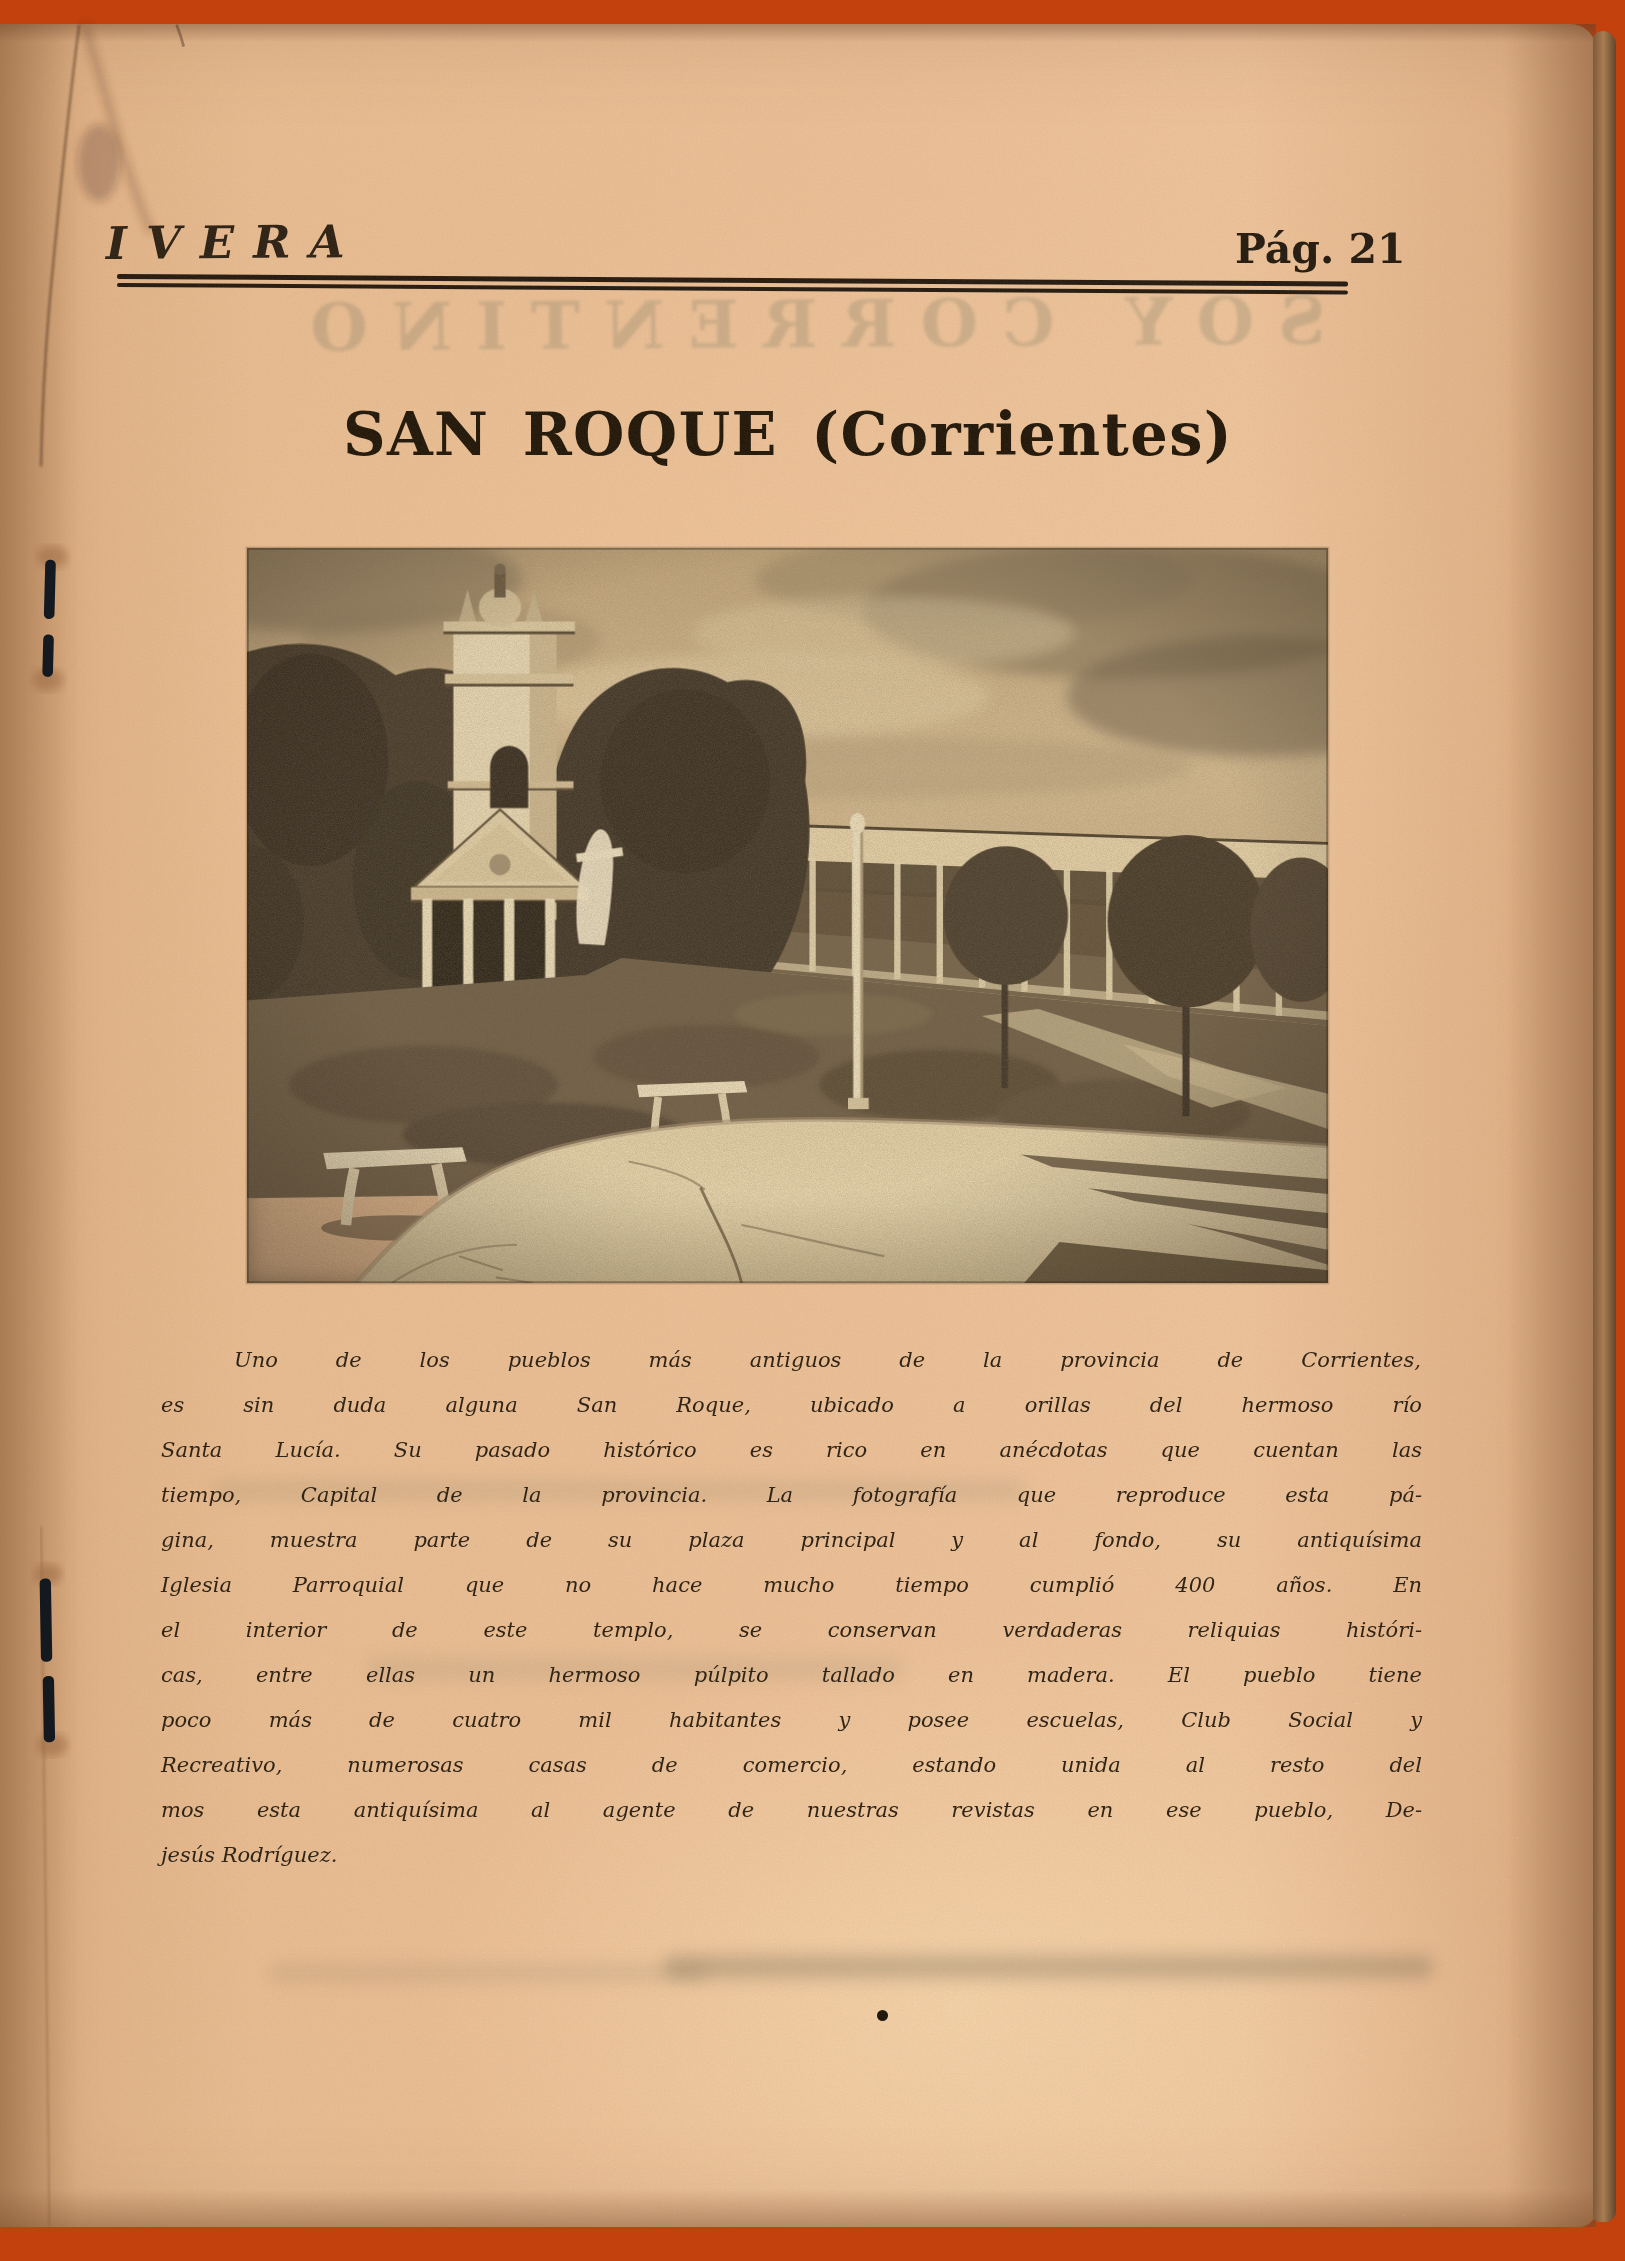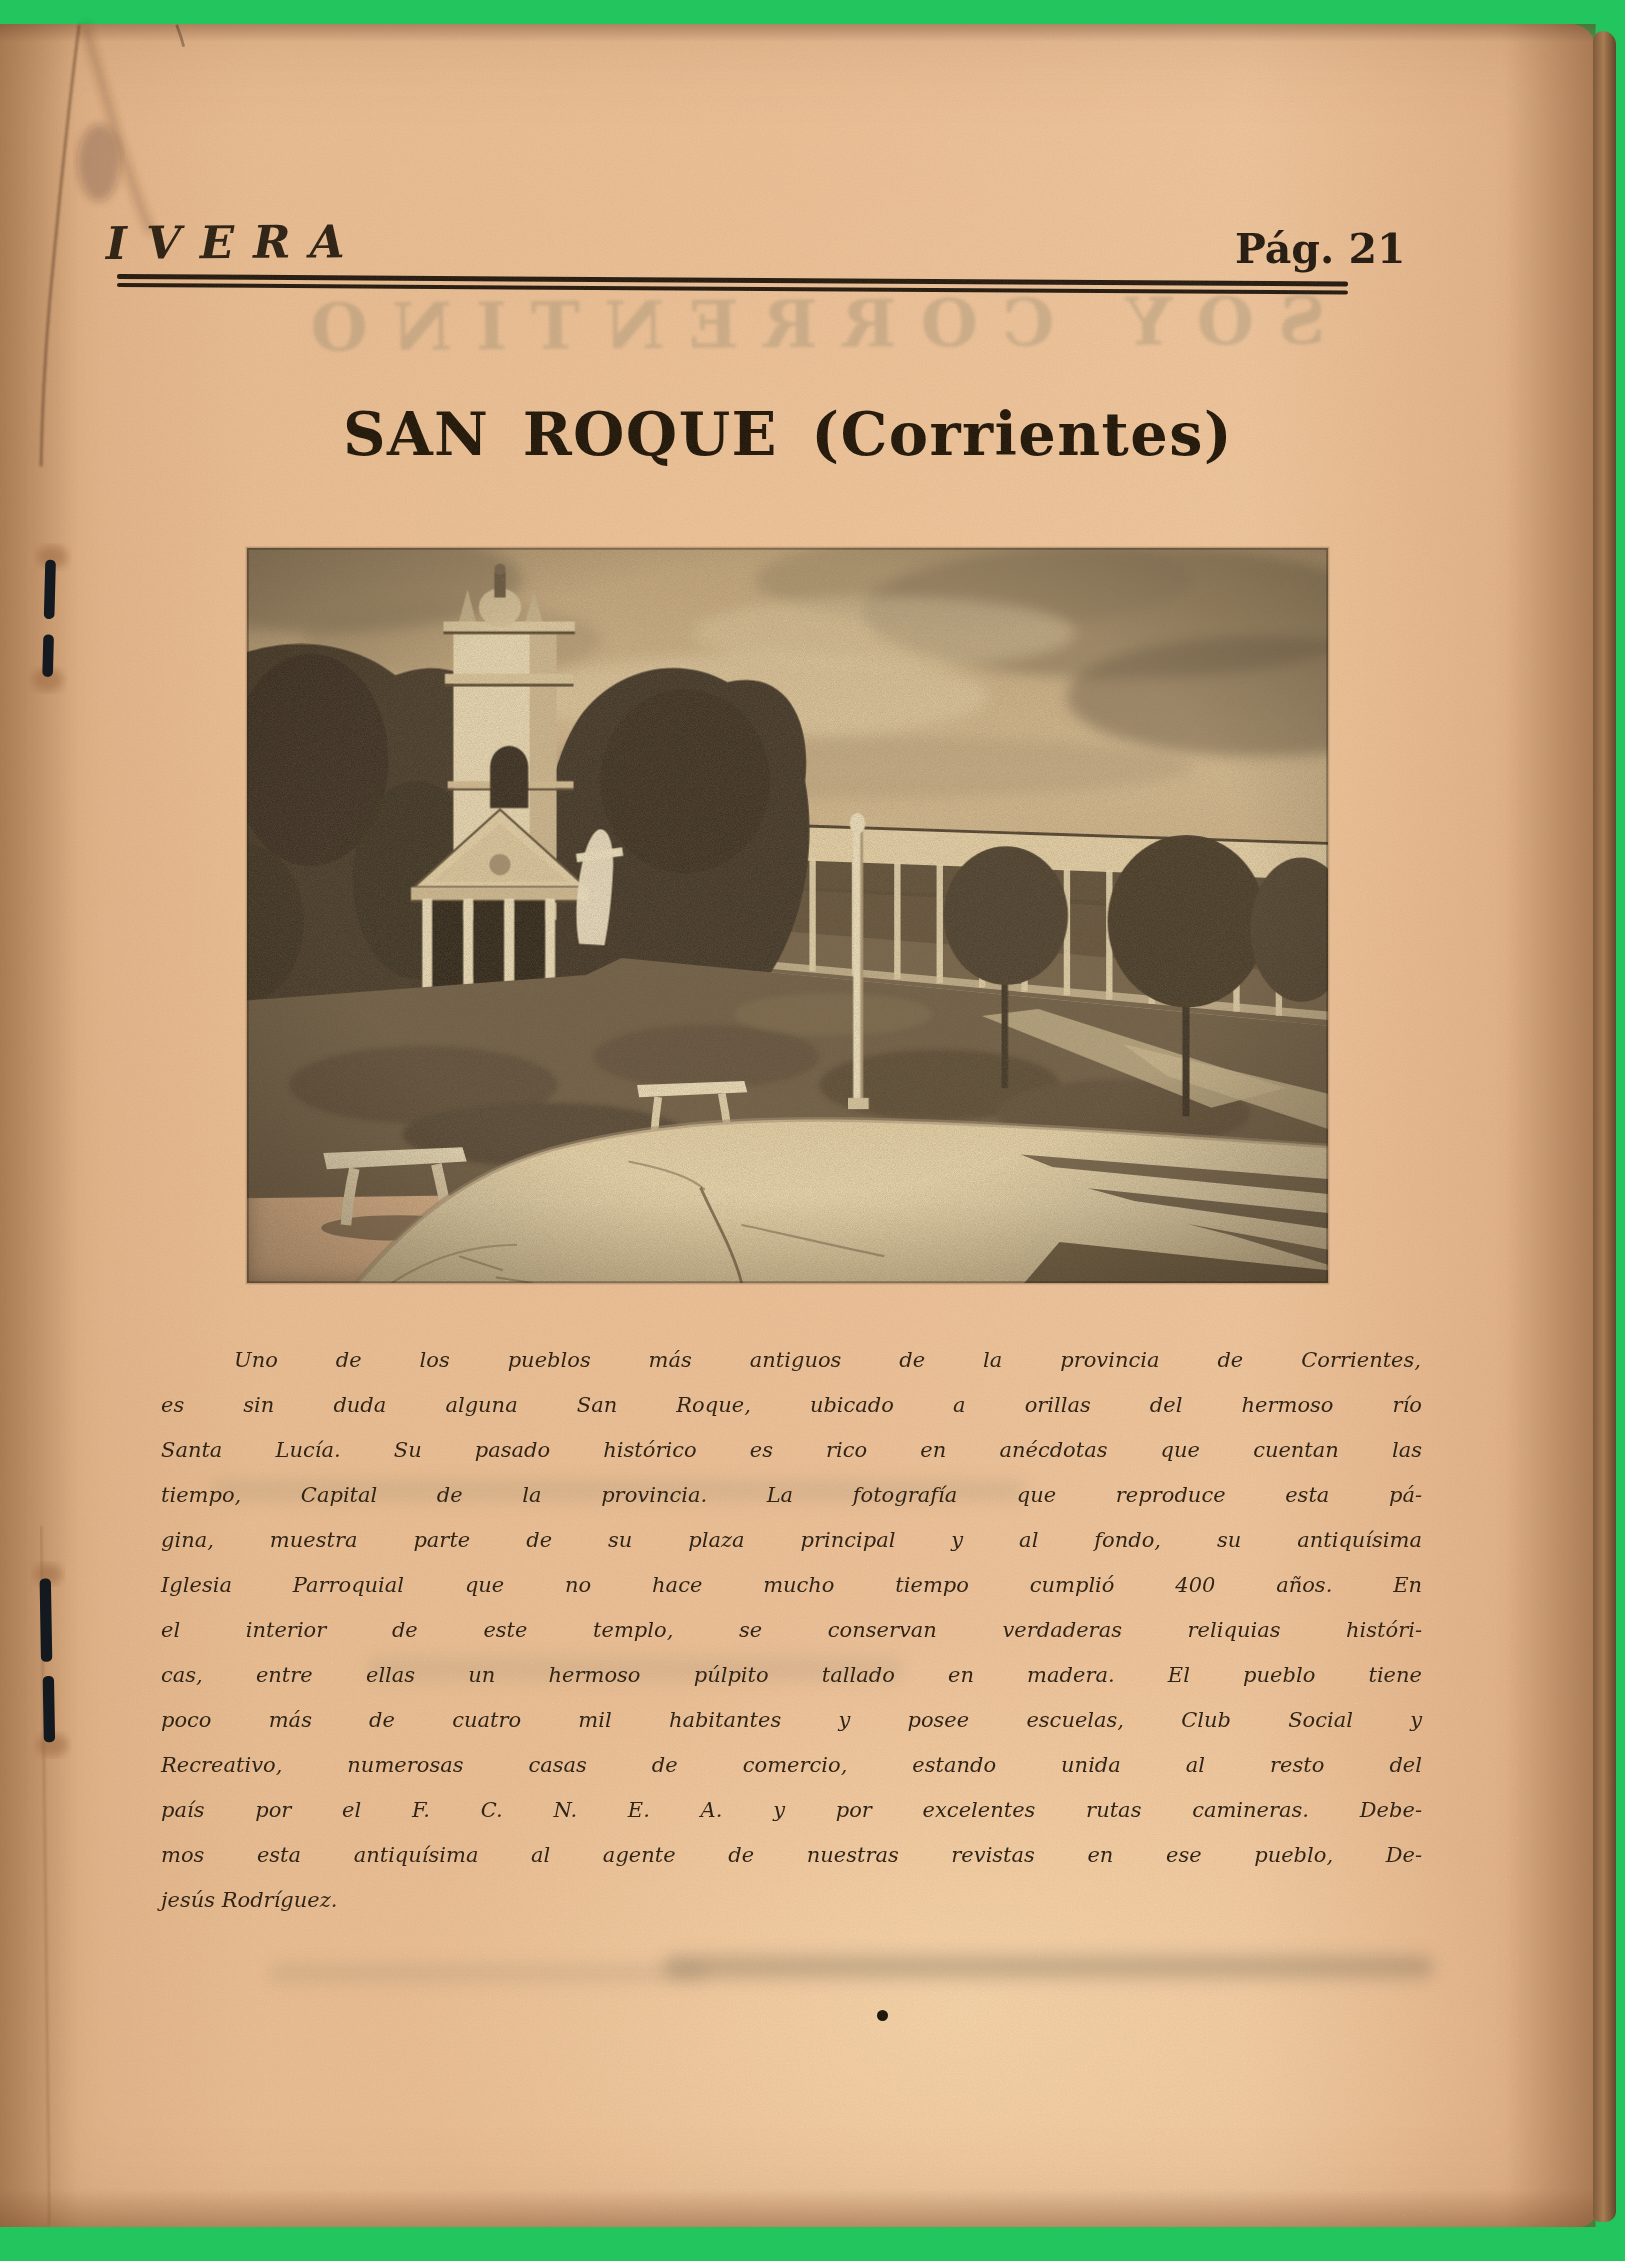--- a/index.html
+++ b/index.html
@@ -1,16 +1,16 @@
 <!DOCTYPE html>
 <html style="font-size:11.3px"><head>
 <meta charset="utf-8">
 <style>
   html,body{margin:0;padding:0;background:#0a0c10;}
-  .canvas{position:relative;width:1625px;height:2261px;background:#22c55e;overflow:hidden;
+  .canvas{position:relative;width:1625px;height:2261px;background:#c2410c;overflow:hidden;
           font-family:"DejaVu Serif", serif;}
   
   .paper{position:absolute;left:0;top:24px;width:1596px;height:2203px;
     background:
       radial-gradient(883px 601px at 60% 90%, rgba(252,224,180,.55), rgba(252,224,180,0) 62%),
       radial-gradient(1060px 848px at 52% 32%, rgba(245,208,163,.30), rgba(245,208,163,0) 65%),
       linear-gradient(90deg,#d4a577 0,#e3b489 6%,#e9bd92 16%,#ecc097 50%,#eec49b 78%,#e3b389 94%,#d6a77c 100%);
     border-top-right-radius:25.4px;border-bottom-right-radius:17px;
     box-shadow:inset 0 0 99px rgba(120,70,35,.22);}
   .gutter-shadow{position:absolute;left:0;top:24px;width:78px;height:2203px;
@@ -258,21 +258,20 @@
     <div class="line first">Uno de los pueblos más antiguos de la provincia de Corrientes,</div>
     <div class="line">es sin duda alguna San Roque, ubicado a orillas del hermoso río</div>
     <div class="line">Santa Lucía. Su pasado histórico es rico en anécdotas que cuentan las</div>
     <div class="line">tiempo, Capital de la provincia. La fotografía que reproduce esta pá-</div>
     <div class="line">gina, muestra parte de su plaza principal y al fondo, su antiquísima</div>
     <div class="line">Iglesia Parroquial que no hace mucho tiempo cumplió 400 años. En</div>
     <div class="line">el interior de este templo, se conservan verdaderas reliquias históri-</div>
     <div class="line">cas, entre ellas un hermoso púlpito tallado en madera. El pueblo tiene</div>
     <div class="line">poco más de cuatro mil habitantes y posee escuelas, Club Social y</div>
     <div class="line">Recreativo, numerosas casas de comercio, estando unida al resto del</div>
-    <div class="line">país por el F. C. N. E. A. y por excelentes rutas camineras. Debe-</div>
     <div class="line">mos esta antiquísima al agente de nuestras revistas en ese pueblo, De-</div>
     <div class="line last">jesús Rodríguez.</div>
   </main>
 
   <div class="ink-dot"></div>
 
   <svg class="marks" viewBox="0 0 2300 3200">
     <defs>
       <filter id="grainAll" x="0" y="0" width="100%" height="100%">
         <feTurbulence type="fractalNoise" baseFrequency="0.55" numOctaves="2" seed="11" stitchTiles="stitch"></feTurbulence>

